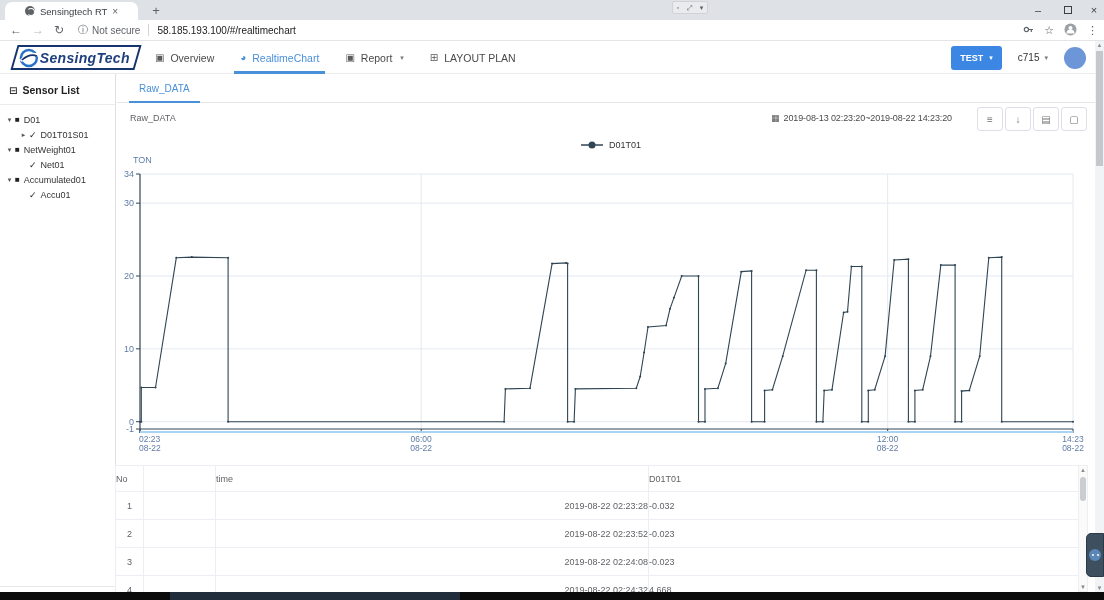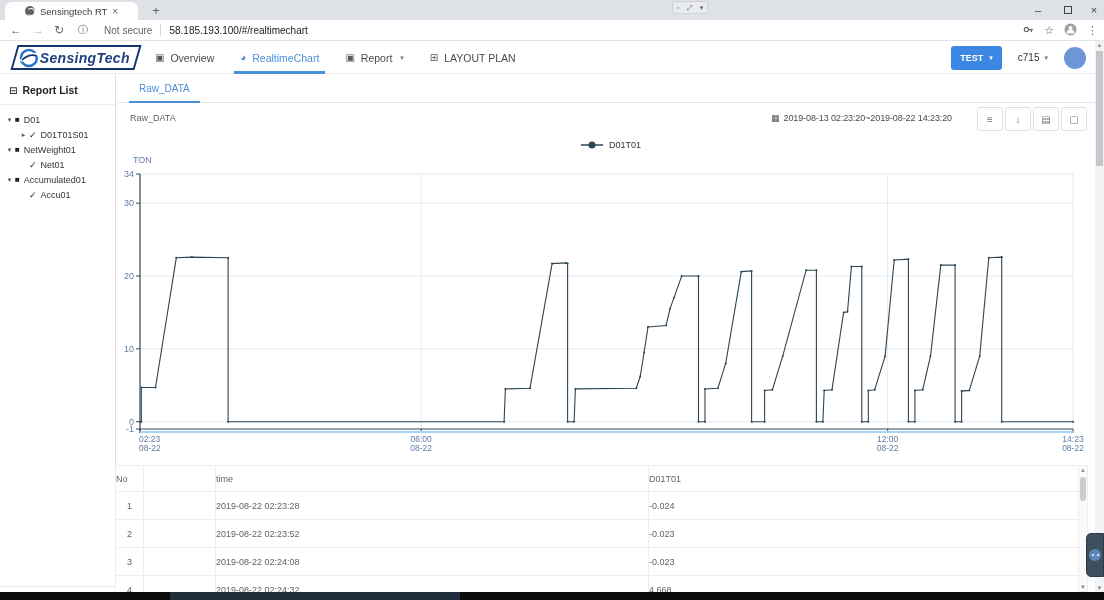--- a/index.html
+++ b/index.html
@@ -71,21 +71,21 @@
   .toolbox{position:absolute;right:8px;top:4px;display:flex;gap:2px;}
   .tbx{width:26px;height:24px;border:1px solid #dcdfe6;border-radius:3px;background:#fff;display:flex;align-items:center;justify-content:center;font-size:10px;color:#737373;}
 
   .chartwrap{position:absolute;left:-2px;top:61px;width:980px;height:330px;}
   .tablewrap{position:absolute;left:-2px;top:391px;width:965px;height:127px;overflow:hidden;}
   table.dt{border-collapse:collapse;width:963px;table-layout:fixed;}
   table.dt th,table.dt td{border:1px solid #ebeef2;font-weight:normal;font-size:9px;color:#606266;padding:0;}
   table.dt th{height:26px;text-align:left;}
   table.dt td{height:28px;}
   td.c-no{text-align:center;}
-  td.c-time{padding-left:12px;}
+  td.c-time{padding-left:12px;text-align:right;}
   td.c-val{padding-left:8px;}
 
   .tblscroll{position:absolute;left:961px;top:391px;width:10px;height:127px;background:#fafafa;border:1px solid #eee;font-size:6px;color:#888;}
   .tblscroll .up{position:absolute;top:1px;left:0;right:0;text-align:center;}
   .tblscroll .dn{position:absolute;bottom:1px;left:0;right:0;text-align:center;}
   .tblscroll .thumb{position:absolute;left:1px;top:11px;width:6px;height:24px;background:#c9ccd1;border-radius:3px;}
 
   
   .pagescroll{position:absolute;left:1095px;top:41px;width:9px;height:551px;background:#f1f3f4;font-size:6px;color:#8a8d91;}
   .pagescroll .thumb{position:absolute;left:1px;top:10px;width:7px;height:115px;background:#c4c8cc;}
@@ -121,21 +121,21 @@
       </div>
     <div class="winctl win-close">×</div>
   </div>
 
   <div class="toolbar">
     <span class="navbtn">←</span>
     <span class="navbtn dis">→</span>
     <span class="navbtn">↻</span>
     <div class="omnibox">
       <span>ⓘ</span>
-      <span style="margin-left:16px">Not secure</span>
+      <span style="margin-left:4px">Not secure</span>
       <span class="sep"></span>
       <span class="urltext">58.185.193.100/#/realtimechart</span>
     </div>
     <div class="tb-right">
       <span class="tb-ic">
         <svg width="11" height="11" viewBox="0 0 11 11">
             <circle cx="3.4" cy="5.5" r="2.1" fill="none" stroke="#5f6368" stroke-width="1.2"></circle>
             <path d="M5.5 5.5 H10 M8.3 5.5 V8" stroke="#5f6368" stroke-width="1.2" fill="none"></path>
           </svg>
       </span>
@@ -190,21 +190,21 @@
         <span>c715</span>
         <span class="nav-caret">▾</span>
       </div>
       <div class="avatar"></div>
     </div>
   </div>
 
   <div class="sidebar">
     <div class="sb-head">
       <span class="ic">⊟</span>
-      <span>Report List</span>
+      <span>Sensor List</span>
     </div>
     <div class="tree" id="tree">
         <div class="tree-row" style="padding-left: 5px;">
           <span class="caret">▾</span>
           <span class="titem">■</span>
           <span>D01</span>
         </div>
         <div class="tree-row" style="padding-left: 19px;">
           <span class="caret">▸</span>
           <span class="chk">✓</span>
@@ -382,21 +382,21 @@
               <th></th>
               <th>time</th>
               <th>D01T01</th>
             </tr>
           </thead>
         <tbody id="tbody">
             <tr>
               <td class="c-no">1</td>
               <td></td>
               <td class="c-time">2019-08-22 02:23:28</td>
-              <td class="c-val">-0.024</td>
+              <td class="c-val">-0.032</td>
             </tr>
             <tr>
               <td class="c-no">2</td>
               <td></td>
               <td class="c-time">2019-08-22 02:23:52</td>
               <td class="c-val">-0.023</td>
             </tr>
             <tr>
               <td class="c-no">3</td>
               <td></td>

